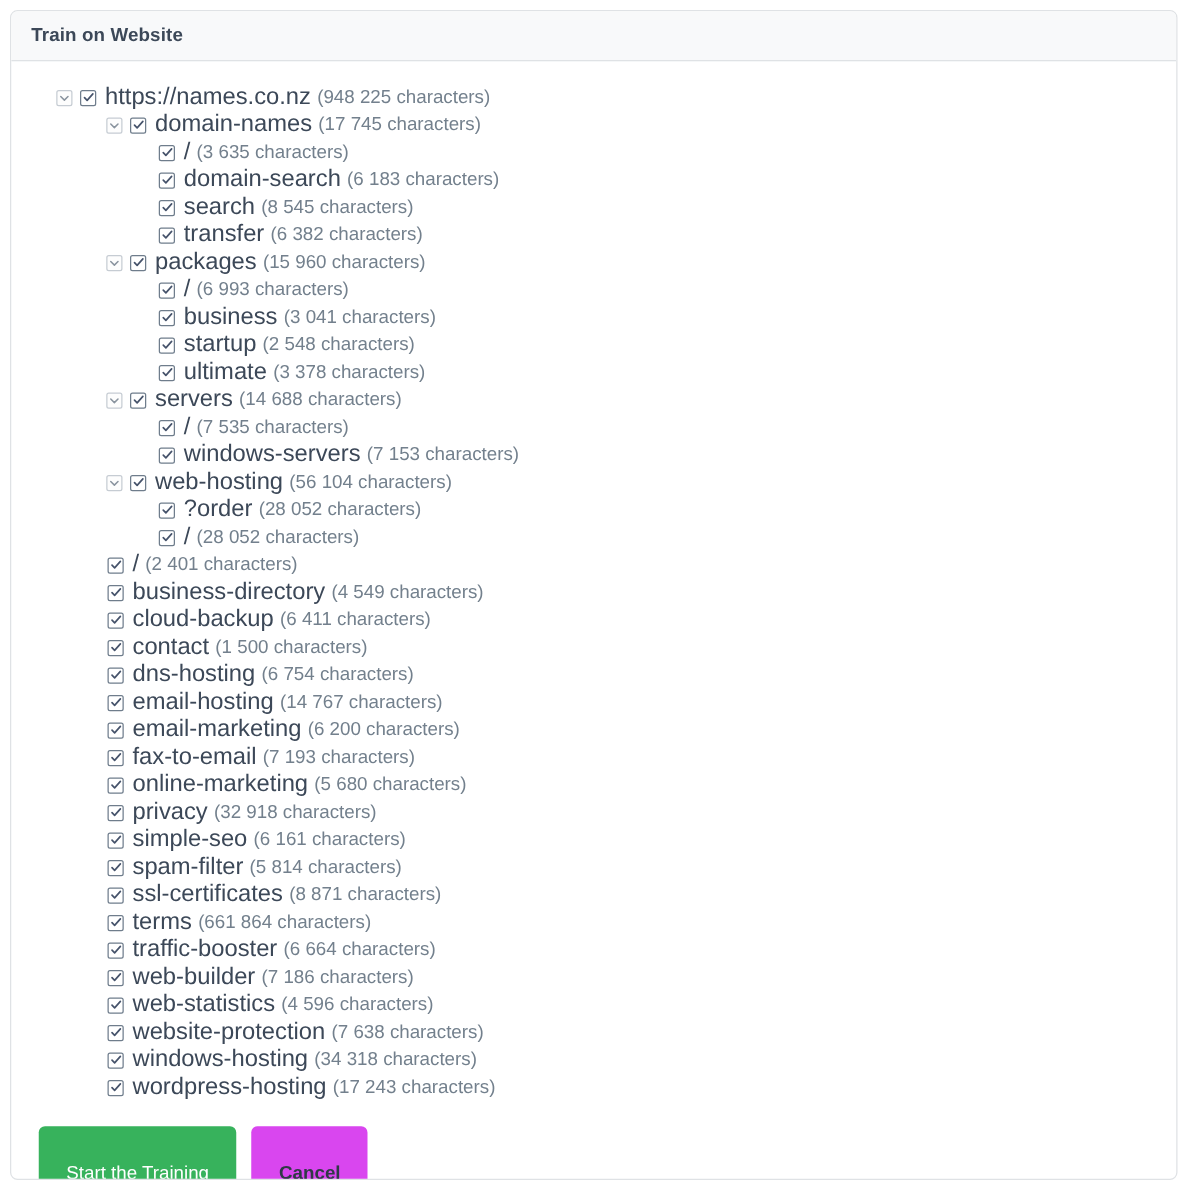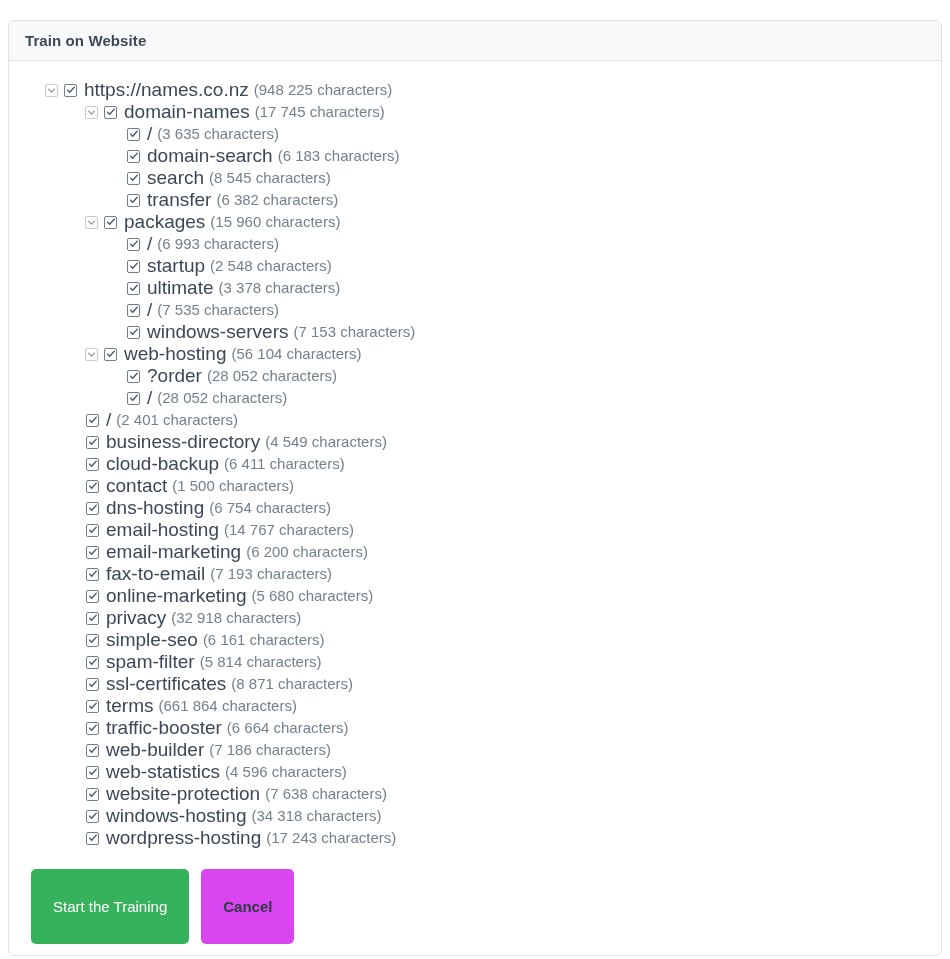--- a/index.html
+++ b/index.html
@@ -10,21 +10,21 @@
   body {
     width: 950px;
     height: 959px;
     font-family: "Liberation Sans", sans-serif;
     -webkit-font-smoothing: antialiased;
   }
 
   .card {
     position: absolute;
     left: 8px;
-    top: 20px;
+    top: 8px;
     width: 934px;
     height: 936px;
     box-sizing: border-box;
     background: #ffffff;
     border: 1px solid #dfe2e5;
     border-radius: 6px;
     overflow: hidden;
   }
 
   .card-header {
@@ -235,32 +235,57 @@
           <span class="node-name">/</span>
           <span class="node-count">(6 993 characters)</span>
         </div>
         <div class="tree-row">
           <span class="indent lvl2"></span>
           <span class="cbox">
             <svg width="10" height="10" viewBox="0 0 10 10">
               <path d="M1.6 5.1 L3.7 7.3 L8.3 2.1" fill="none" stroke="#46536b" stroke-width="1.35" stroke-linecap="round" stroke-linejoin="round"></path>
             </svg>
           </span>
+          <span class="node-name">business</span>
+          <span class="node-count">(3 041 characters)</span>
+        </div>
+        <div class="tree-row">
+          <span class="indent lvl2"></span>
+          <span class="cbox">
+            <svg width="10" height="10" viewBox="0 0 10 10">
+              <path d="M1.6 5.1 L3.7 7.3 L8.3 2.1" fill="none" stroke="#46536b" stroke-width="1.35" stroke-linecap="round" stroke-linejoin="round"></path>
+            </svg>
+          </span>
           <span class="node-name">startup</span>
           <span class="node-count">(2 548 characters)</span>
         </div>
         <div class="tree-row">
           <span class="indent lvl2"></span>
           <span class="cbox">
             <svg width="10" height="10" viewBox="0 0 10 10">
               <path d="M1.6 5.1 L3.7 7.3 L8.3 2.1" fill="none" stroke="#46536b" stroke-width="1.35" stroke-linecap="round" stroke-linejoin="round"></path>
             </svg>
           </span>
           <span class="node-name">ultimate</span>
           <span class="node-count">(3 378 characters)</span>
+        </div>
+        <div class="tree-row">
+          <span class="indent lvl1"></span>
+          <span class="toggle">
+            <svg width="9" height="9" viewBox="0 0 9 9">
+              <path d="M1.6 3.2 L4.5 6.1 L7.4 3.2" fill="none" stroke="#8a949f" stroke-width="1.2" stroke-linecap="round" stroke-linejoin="round"></path>
+            </svg>
+          </span>
+          <span class="cbox">
+            <svg width="10" height="10" viewBox="0 0 10 10">
+              <path d="M1.6 5.1 L3.7 7.3 L8.3 2.1" fill="none" stroke="#46536b" stroke-width="1.35" stroke-linecap="round" stroke-linejoin="round"></path>
+            </svg>
+          </span>
+          <span class="node-name">servers</span>
+          <span class="node-count">(14 688 characters)</span>
         </div>
         <div class="tree-row">
           <span class="indent lvl2"></span>
           <span class="cbox">
             <svg width="10" height="10" viewBox="0 0 10 10">
               <path d="M1.6 5.1 L3.7 7.3 L8.3 2.1" fill="none" stroke="#46536b" stroke-width="1.35" stroke-linecap="round" stroke-linejoin="round"></path>
             </svg>
           </span>
           <span class="node-name">/</span>
           <span class="node-count">(7 535 characters)</span>

